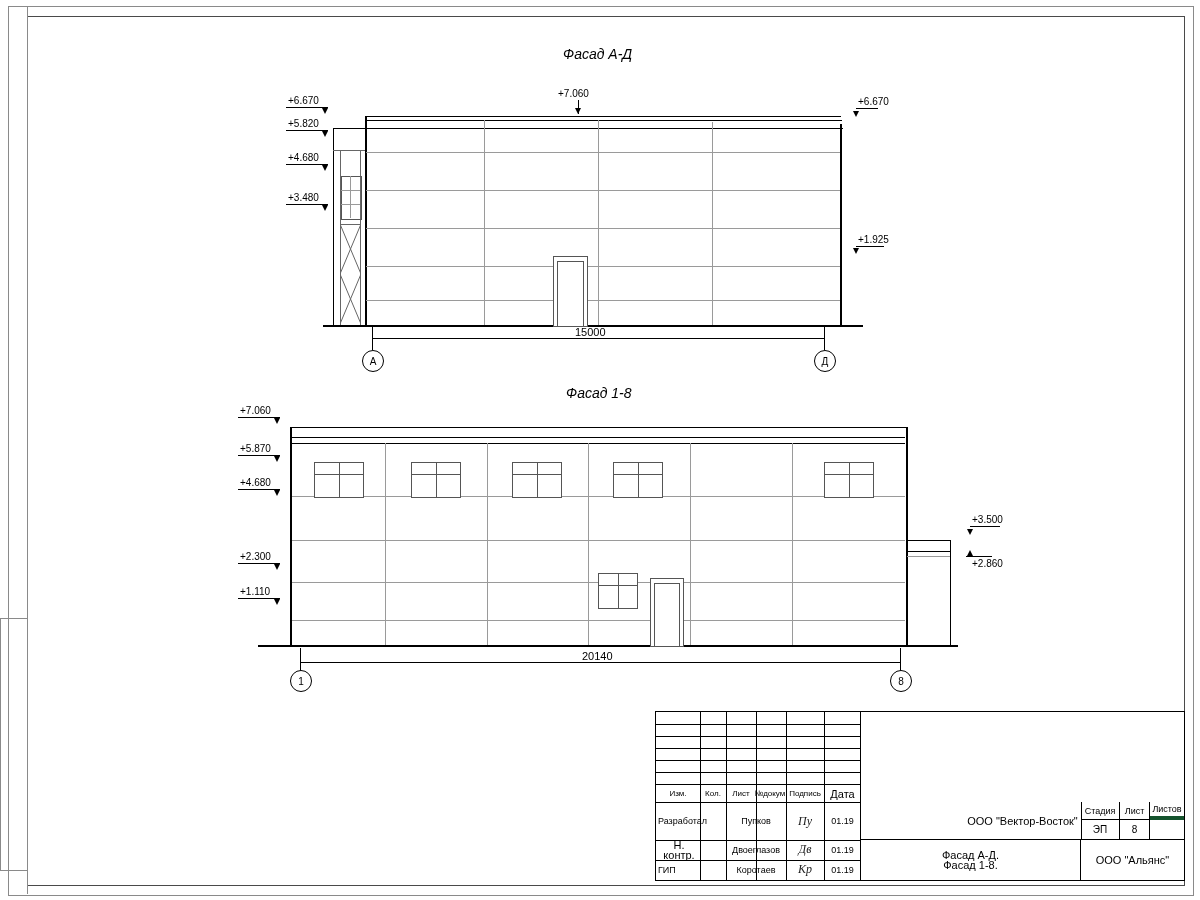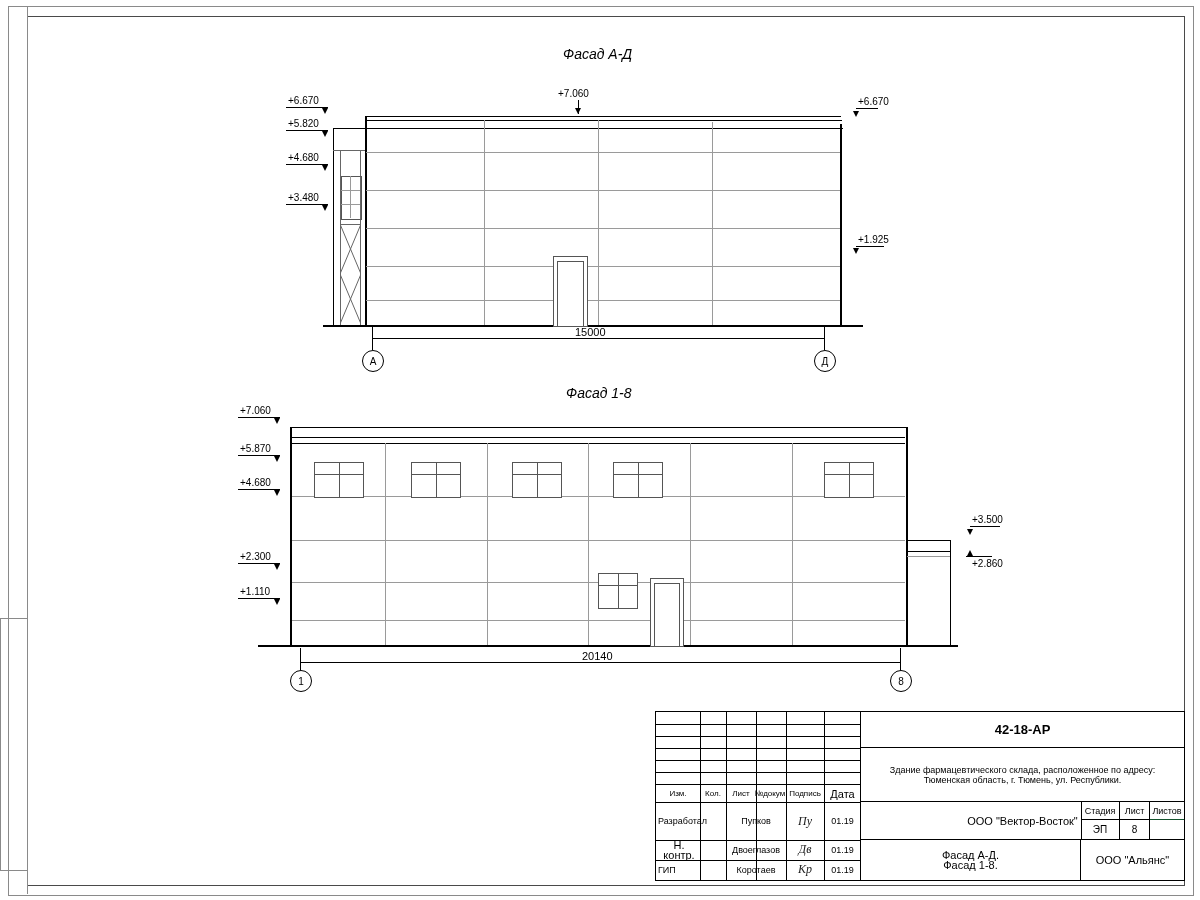--- a/index.html
+++ b/index.html
@@ -196,40 +196,35 @@
 
   <div class="h" style="left:300px;top:662px;width:600px"></div>
   <div class="lbl" style="left:582px;top:651px;font-size:11px">20140</div>
   <div class="v" style="left:300px;top:648px;height:24px"></div>
   <div class="v" style="left:900px;top:648px;height:24px"></div>
   <div class="circ" style="left:290px;top:670px">1</div>
   <div class="circ" style="left:890px;top:670px">8</div>
 
   <div class="stamp">
 
-    <div class="cellt bold" style="left:205px;top:0;width:323px;height:36px;border-bottom:1px solid #000;font-size:13px">42-18-АР</div>
-
-    <div class="cellt" style="left:205px;top:36px;width:323px;height:54px;border-bottom:1px solid #000;flex-direction:column;font-size:9px;padding:0 4px">
-      <span>Здание фармацевтического склада, расположенное по адресу:</span>
-      <span>Тюменская область, г. Тюмень, ул. Республики.</span>
-    </div>
+
 
     <div class="cellt" style="left:205px;top:90px;width:323px;height:38px;border-bottom:1px solid #000;font-size:11px">ООО "Вектор-Восток"</div>
 
     <div class="cellt" style="left:205px;top:128px;width:220px;height:40px;border-right:1px solid #000;flex-direction:column;font-size:11px">
       <span>Фасад А-Д.</span>
       <span>Фасад 1-8.</span>
     </div>
 
     <div class="cellt" style="left:425px;top:128px;width:103px;height:40px;font-size:11px">ООО "Альянс"</div>
 
     <div style="left:425px;top:90px;width:103px;height:38px;border-left:1px solid #000;border-bottom:1px solid #000"></div>
     <div class="cellt" style="left:425px;top:90px;width:39px;height:18px;border-right:1px solid #000;border-bottom:1px solid #000;font-size:9px">Стадия</div>
     <div class="cellt" style="left:464px;top:90px;width:30px;height:18px;border-right:1px solid #000;border-bottom:1px solid #000;font-size:9px">Лист</div>
-    <div class="cellt" style="left:494px;top:90px;width:34px;height:18px;border-bottom:1px solid #14532d;font-size:9px">Листов</div>
+    <div class="cellt" style="left:494px;top:90px;width:34px;height:18px;border-bottom:4px solid #14532d;font-size:9px">Листов</div>
     <div class="cellt" style="left:425px;top:108px;width:39px;height:20px;border-right:1px solid #000;font-size:10px">ЭП</div>
     <div class="cellt" style="left:464px;top:108px;width:30px;height:20px;border-right:1px solid #000;font-size:10px">8</div>
     <div class="cellt" style="left:494px;top:108px;width:34px;height:20px;font-size:10px"></div>
 
     <div style="left:0;top:0;width:205px;height:168px;border-right:1px solid #000"></div>
 
     <div class="h" style="left:0;top:12px;width:205px;border-top-color:#000"></div>
     <div class="h" style="left:0;top:24px;width:205px;border-top-color:#000"></div>
     <div class="h" style="left:0;top:36px;width:205px;border-top-color:#000"></div>
     <div class="h" style="left:0;top:48px;width:205px;border-top-color:#000"></div>

